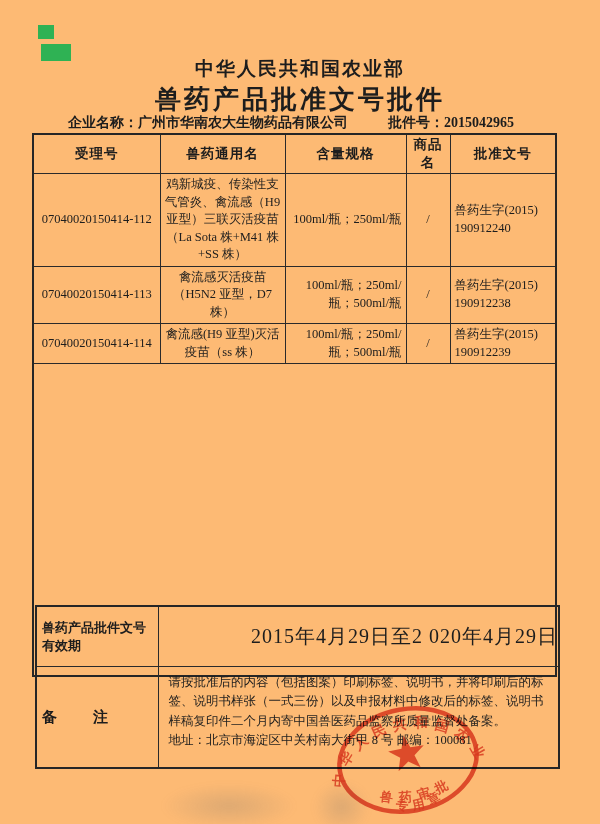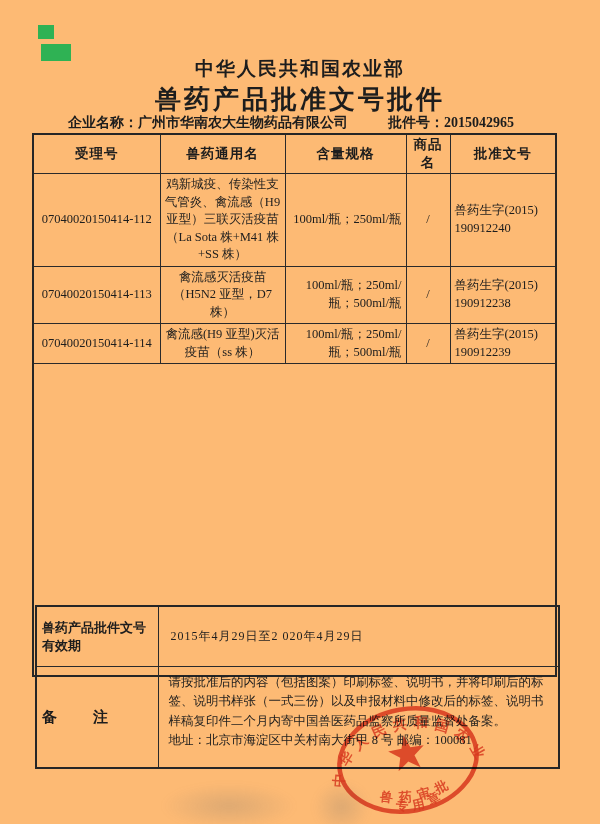--- a/index.html
+++ b/index.html
@@ -32,21 +32,21 @@
   td.name { text-align:center; }
   td.spec { text-align:right; word-break:break-all; }
   td.trade { text-align:center; }
   td.appr { text-align:left; white-space:pre-line;margin-left:44px; }
   td.empty-cell { height:312px; border-left:1px solid #2a2a2a; border-right:1px solid #2a2a2a; position:relative; }
 
   .bottom-table { position:absolute; left:35px; top:605px; width:523px; border:2px solid #262626; }
   .bottom-table td { border:1px solid #2a2a2a; vertical-align:middle; }
   td.blabel { font-weight:700; font-size:13px; padding:12px 5px; line-height:1.35;
     font-family:"Liberation Sans",sans-serif; }
-  td.vval { text-align:left; font-size:12px; height:36px; letter-spacing:1px;padding-left:12px; }
+  td.vval { text-align:right; font-size:20px; height:36px; letter-spacing:1px;padding-left:12px; }
   td.rlabel { text-align:left; font-size:15px; letter-spacing:2px; }
   td.rcontent { font-size:12.5px; padding:6px 10px 16px 10px; line-height:1.55; height:77px; vertical-align:top; }
 
   .sign-block { position:absolute; left:344px; top:737px; font-size:13px; line-height:1.55; }
   .sign-block .lbl { font-weight:700; font-family:"Liberation Sans",sans-serif; }
   .sign-block .dval { font-family:"Liberation Serif",serif; letter-spacing:1px; }
 
   .stamp { position:absolute; left:328px; top:700px; width:160px; height:124px;
     mix-blend-mode:multiply; opacity:.95; }
 

